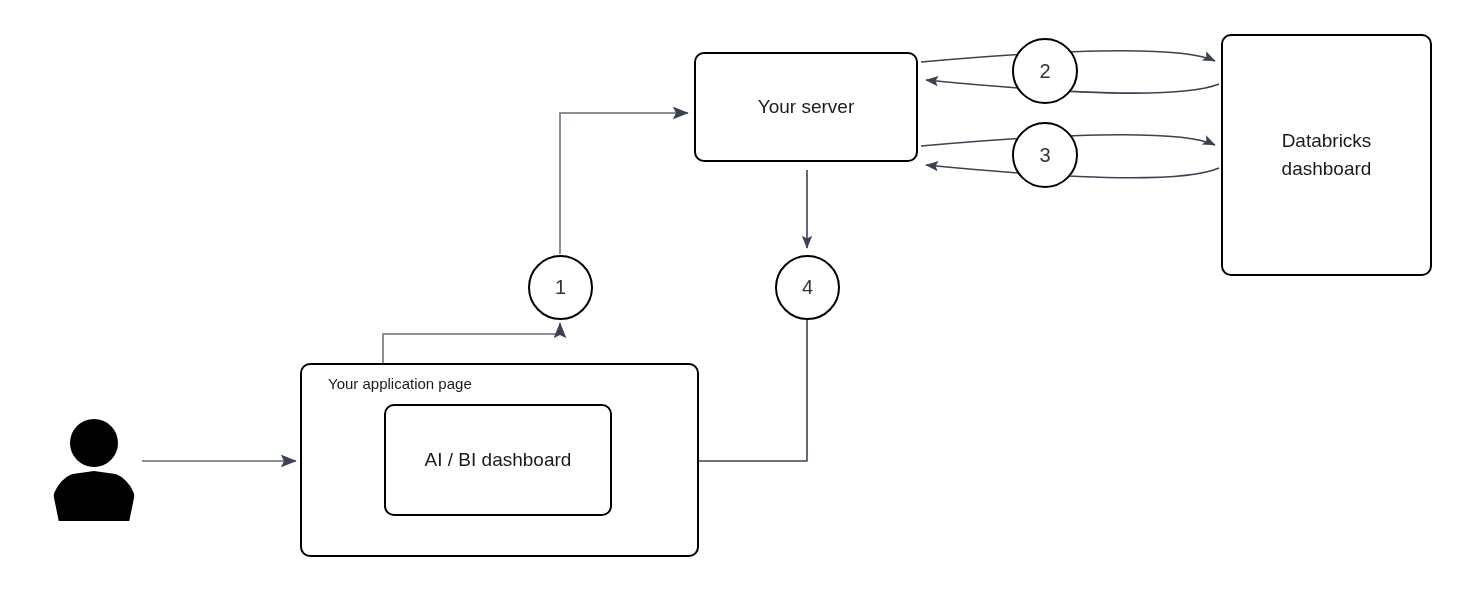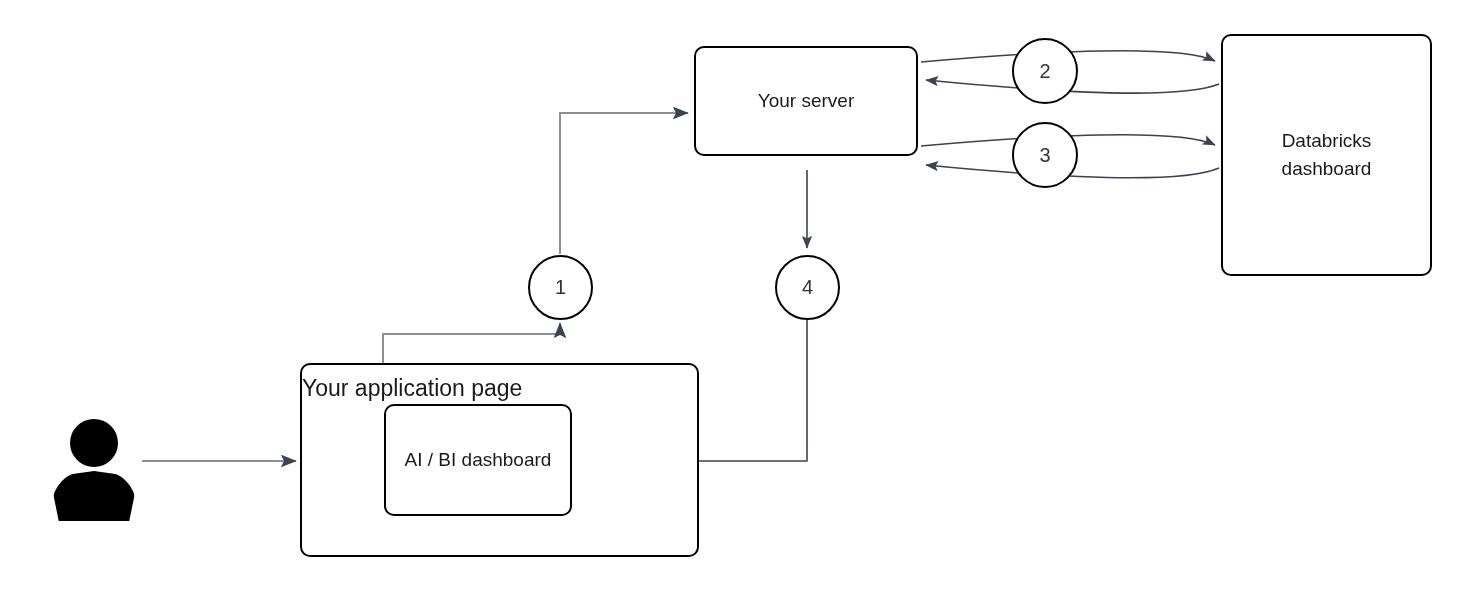--- a/index.html
+++ b/index.html
@@ -41,23 +41,23 @@
     top: 50%;
     transform: translateY(-50%);
     text-align: center;
     font-size: 19px;
     line-height: 1.45;
     color: #1a1a1a;
     white-space: pre-line;
   }
   .node-label-topleft {
     position: absolute;
-    left: 0;
+    left: 26px;
     top: 10px;
-    font-size: 23px;
+    font-size: 15px;
     color: #1a1a1a;
   }
   .circle-node {
     position: absolute;
     box-sizing: border-box;
     border: 2px solid #000000;
     border-radius: 50%;
     background: #ffffff;
     display: flex;
     align-items: center;
@@ -133,25 +133,25 @@
 
   <div class="actor" style="left:52px; top:419px; width:84px; height:102px;">
     <div class="head"></div>
     <div class="body"></div>
   </div>
 
   <div class="node-box" style="left:300px; top:363px; width:399px; height:194px;">
     <div class="node-label-topleft">Your application page</div>
   </div>
 
-  <div class="node-box" style="left:384px; top:404px; width:188px; height:112px;">
+  <div class="node-box" style="left:384px; top:404px; width:228px; height:112px;">
     <div class="node-label-center">AI / BI dashboard</div>
   </div>
 
-  <div class="node-box" style="left:694px; top:46px; width:224px; height:110px;">
+  <div class="node-box" style="left:694px; top:52px; width:224px; height:110px;">
     <div class="node-label-center">Your server</div>
   </div>
 
   <div class="node-box" style="left:1221px; top:34px; width:211px; height:242px;">
     <div class="node-label-center">Databricks
 dashboard</div>
   </div>
 
   <div class="circle-node" style="left:528px; top:255px; width:65px; height:65px;">
     <span>1</span>

